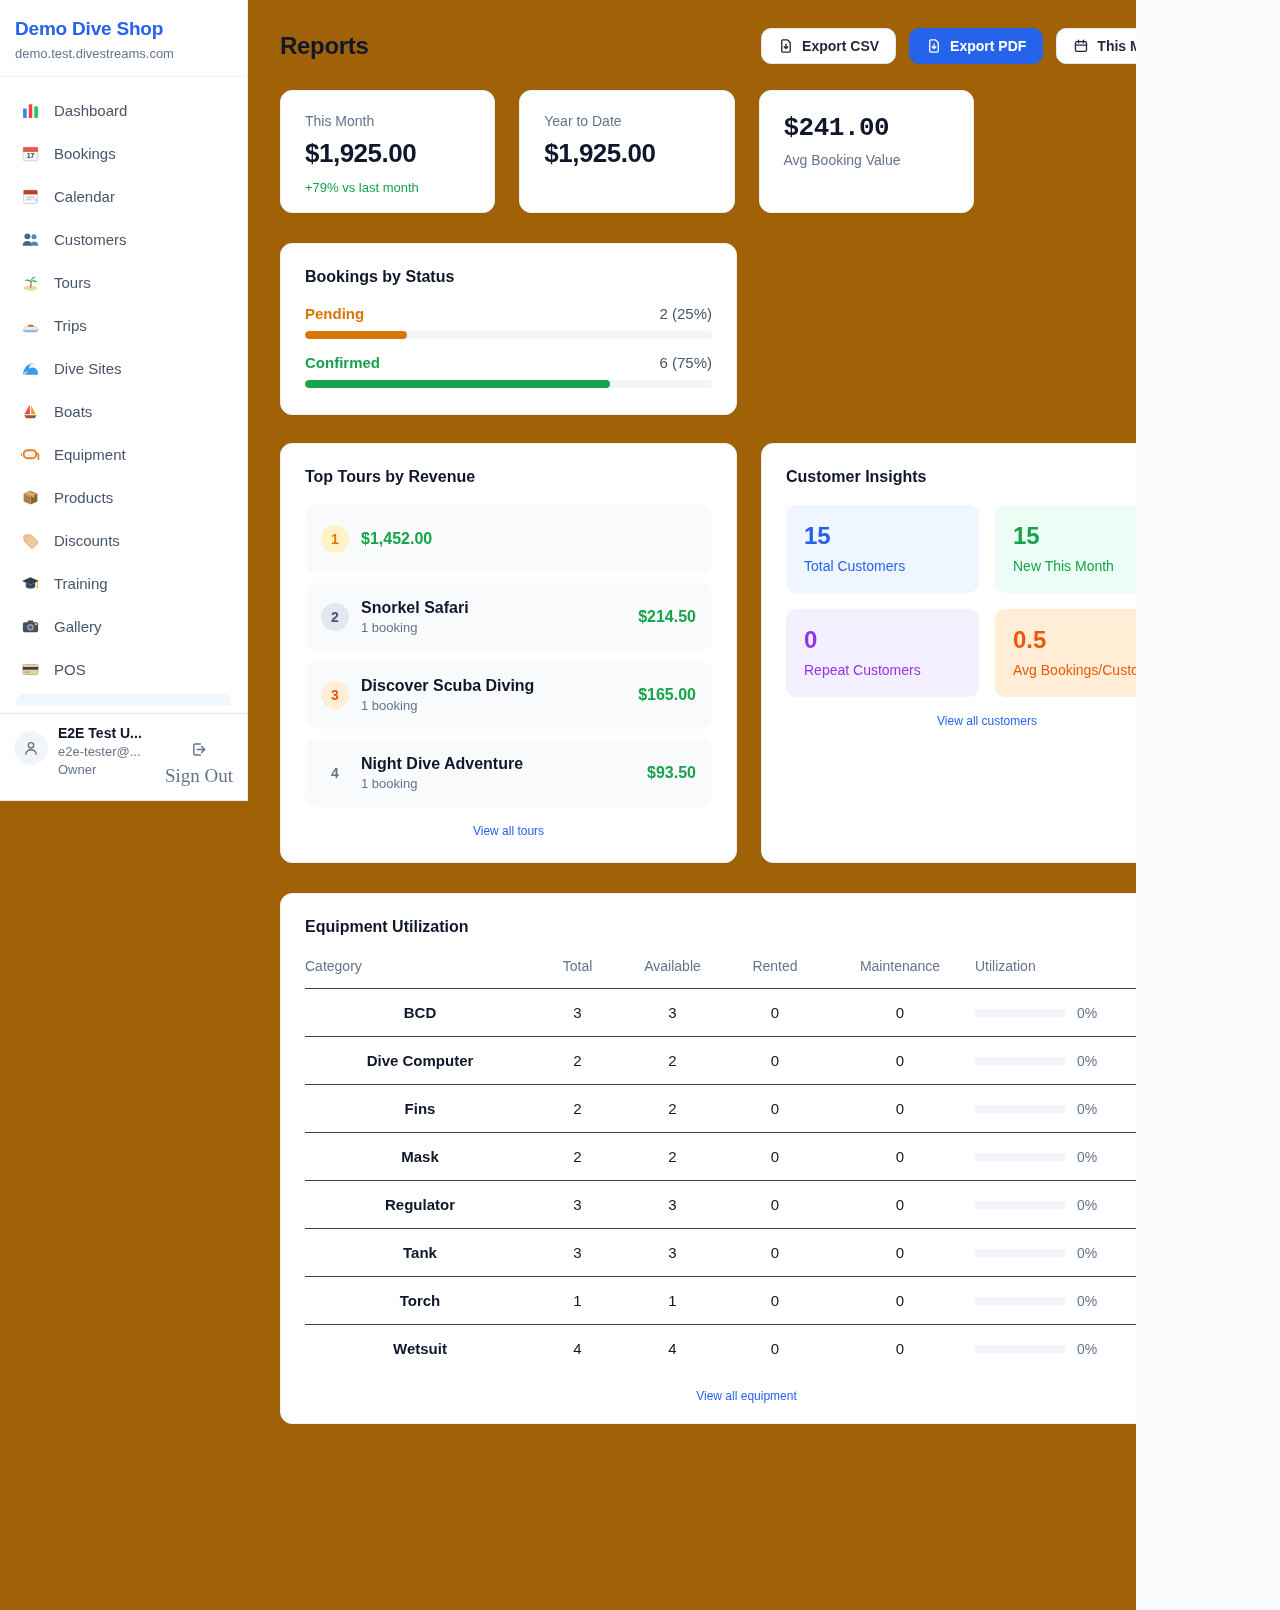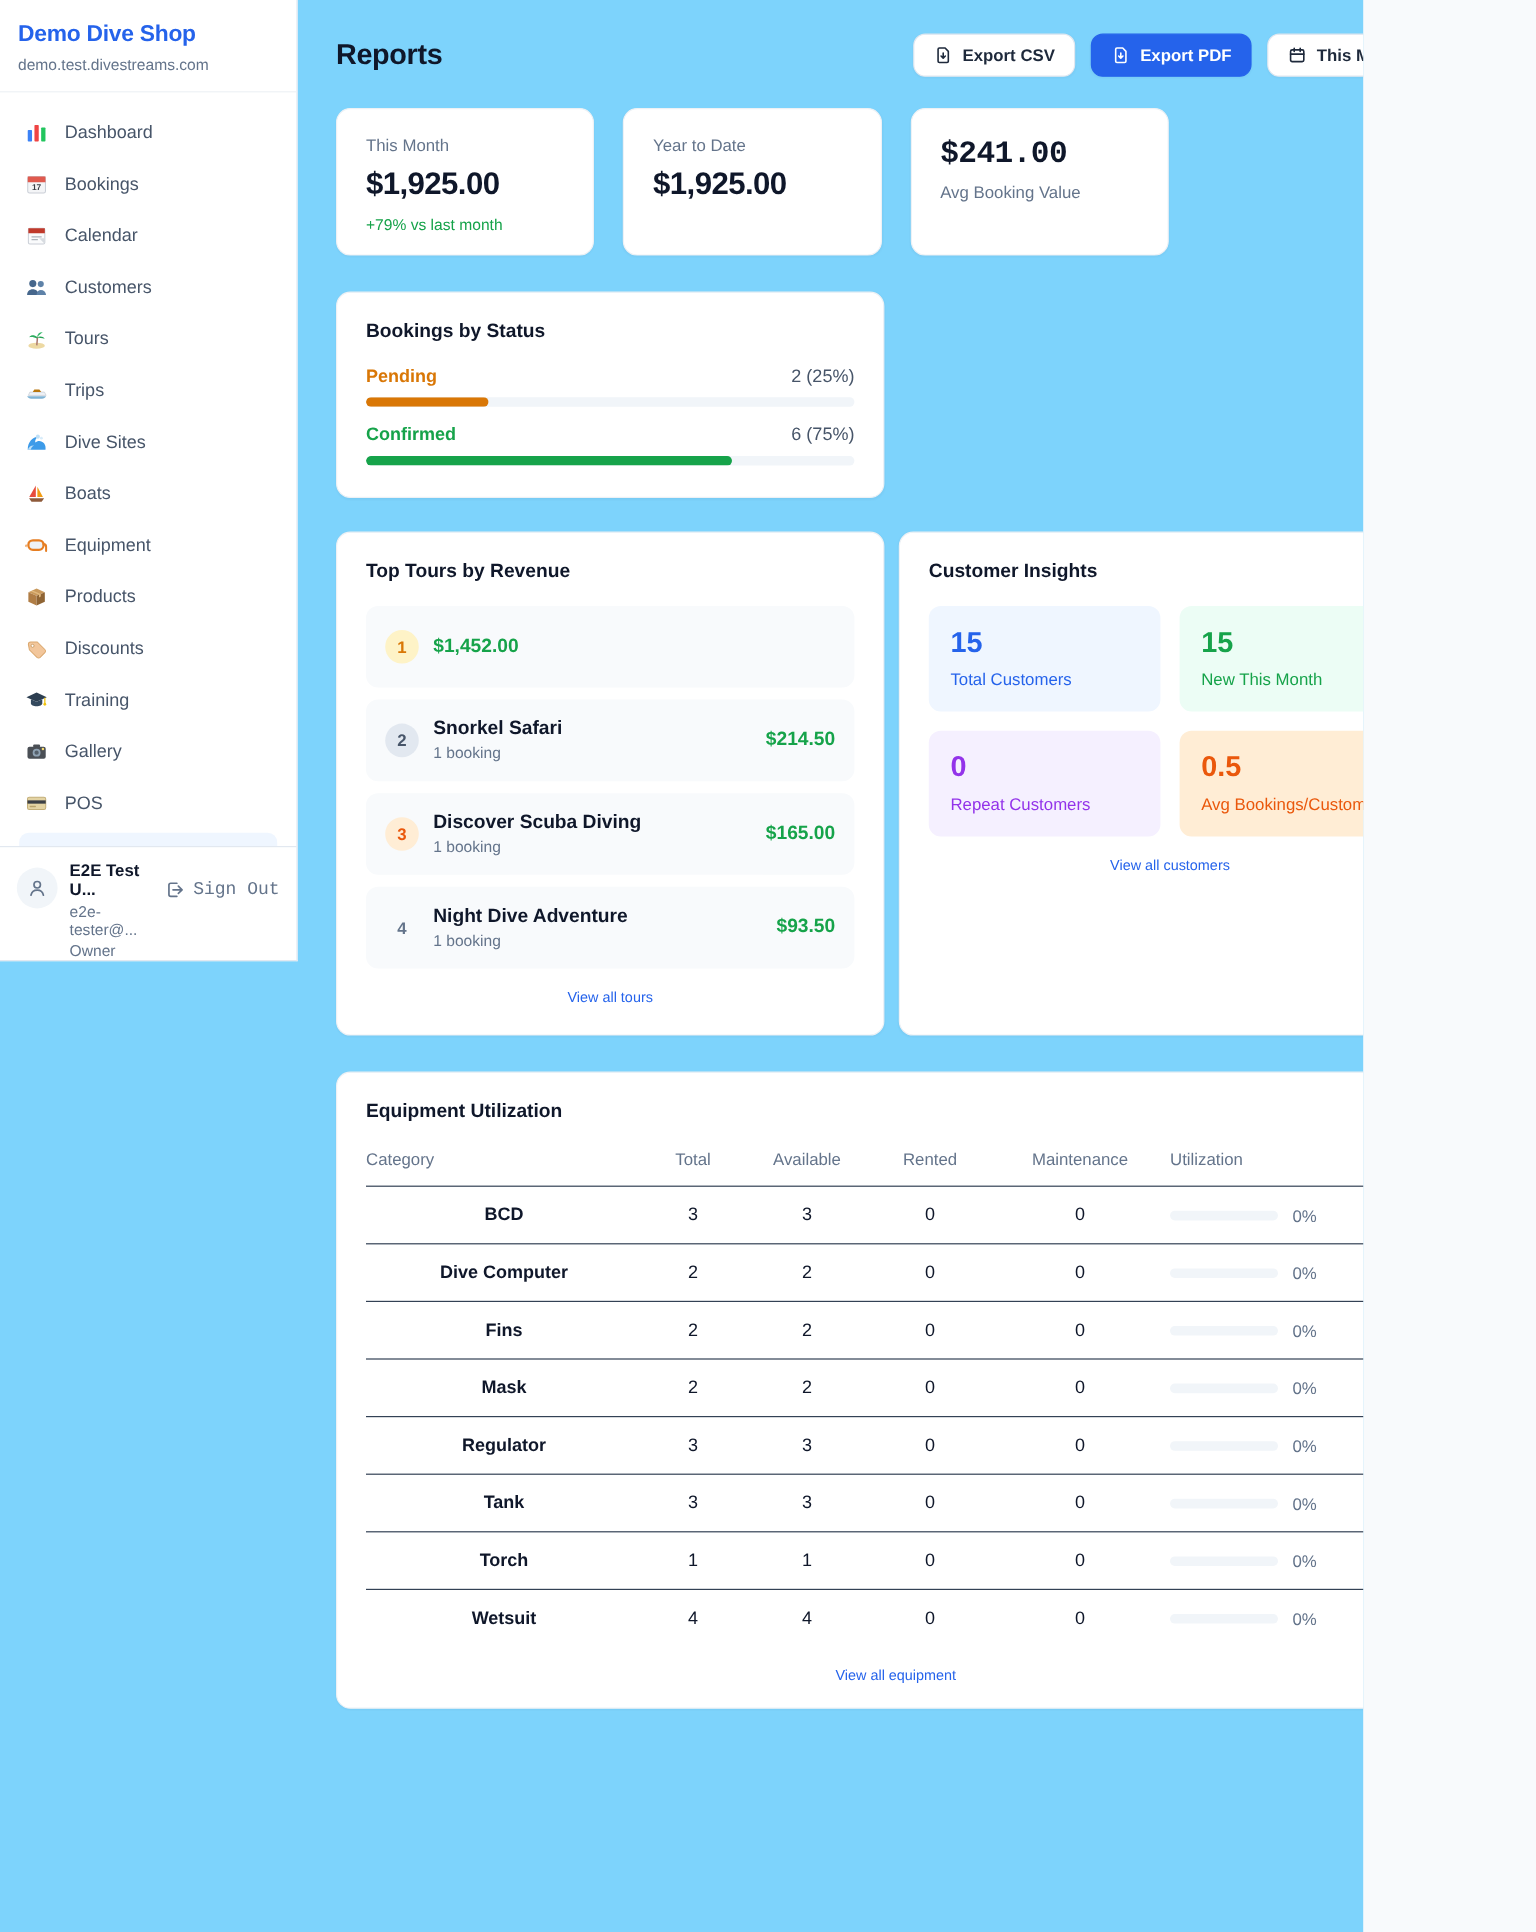--- a/index.html
+++ b/index.html
@@ -1,39 +1,39 @@
 <!DOCTYPE html>
 <html><head>
 <meta charset="utf-8">
 <style>
   * { margin:0; padding:0; box-sizing:border-box; }
   body { font-family:"Liberation Sans", sans-serif; background:#f8fafc; }
-  .page { position:relative; width:1136px; height:1610px; background:#7dd3fc; color:#0f172a; overflow:hidden; }
+  .page { position:relative; width:1136px; height:1610px; background:#a16207; color:#0f172a; overflow:hidden; }
 
   
   .sidebar { position:absolute; left:0; top:0; width:248px; height:801px; background:#fff;
              border-right:1px solid #e2e8f0; border-bottom:1px solid #e2e8f0;
              display:flex; flex-direction:column; }
   .sidebar-header { padding:18px 15px 15px; border-bottom:1px solid #eef2f6; }
   .shop-name { color:#2563eb; font-size:19px; font-weight:bold; letter-spacing:-0.2px; }
   .shop-domain { color:#64748b; font-size:13px; margin-top:6px; }
   .sidebar-nav { flex:1; padding:15px 8px 0; }
   .nav-item { display:flex; align-items:center; gap:14px; height:36px; padding:0 13px;
               margin-bottom:7px; border-radius:8px; color:#475569; font-size:15px; cursor:pointer; }
   .nav-icon { width:19px; height:19px; flex-shrink:0; display:inline-flex; }
   .nav-icon svg { width:19px; height:19px; }
   .active-sliver { height:11px; margin:0 8px; background:#eff6ff; border-radius:8px 8px 0 0; }
   .user-section { border-top:1px solid #e2e8f0; padding:11px 14px 13px; display:flex; align-items:flex-start; gap:10px; }
   .avatar { width:34px; height:34px; border-radius:50%; background:#f1f5f9; flex-shrink:0;
             display:flex; align-items:center; justify-content:center; margin-top:6px; }
   .user-info { flex:1; min-width:0; }
   .user-name { font-weight:bold; font-size:14px; color:#0f172a; }
   .user-email, .user-role { font-size:13px; color:#64748b; margin-top:3px; }
-  .signout-btn { display:flex; align-items:center; gap:7px; color:#64748b; font-size:15px;
-                 background:none; border:none; cursor:pointer; margin-top:16px; font-family:Liberation Mono, monospace; }
+  .signout-btn { display:flex; align-items:center; gap:7px; color:#64748b; font-size:19px;
+                 background:none; border:none; cursor:pointer; margin-top:16px; font-family:Liberation Serif, serif;flex-direction:column; }
 
   
   .main { position:absolute; left:248px; top:0; width:1032px; padding:28px 0 0 32px; }
   .content { width:933px; }
   .page-header { display:flex; justify-content:space-between; align-items:center; margin-bottom:26px; }
   .page-title { font-size:24px; font-weight:bold; letter-spacing:-0.3px; }
   .header-actions { display:flex; gap:13px; }
   .btn { height:36px; display:inline-flex; align-items:center; gap:8px; padding:0 16px;
          border-radius:10px; border:1px solid #e2e8f0; background:#fff; font-size:14px;
          font-weight:bold; color:#1e293b; cursor:pointer; font-family:inherit; box-shadow:0 1px 2px rgba(15,23,42,.04); }
@@ -62,21 +62,21 @@
   .status-label { font-size:15px; font-weight:bold; }
   .status-label.pending { color:#d97706; }
   .status-label.confirmed { color:#16a34a; }
   .status-value { font-size:15px; color:#475569; }
   .bar-track { height:8px; background:#f1f5f9; border-radius:4px; overflow:hidden; }
   .bar-fill { height:8px; border-radius:4px; }
   .bar-fill.pending { background:#d97706; }
   .bar-fill.confirmed { background:#16a34a; }
 
   
-  .row3 { display:grid; grid-template-columns:457px 452px; gap:12px; margin-bottom:30px; }
+  .row3 { display:grid; grid-template-columns:457px 452px; gap:24px; margin-bottom:30px; }
   .tour-row { display:flex; align-items:center; gap:12px; background:#f8fafc; border-radius:10px;
               padding:12px 16px; margin-bottom:10px; min-height:68px; }
   .rank-badge { width:28px; height:28px; border-radius:50%; display:flex; align-items:center;
                 justify-content:center; font-size:14px; font-weight:bold; flex-shrink:0; }
   .rank-1 { background:#fef3c7; color:#d97706; }
   .rank-2 { background:#e2e8f0; color:#475569; }
   .rank-3 { background:#ffedd5; color:#ea580c; }
   .rank-4 { background:transparent; color:#64748b; }
   .tour-info { flex:1; }
   .tour-name { font-size:16px; font-weight:bold; }

